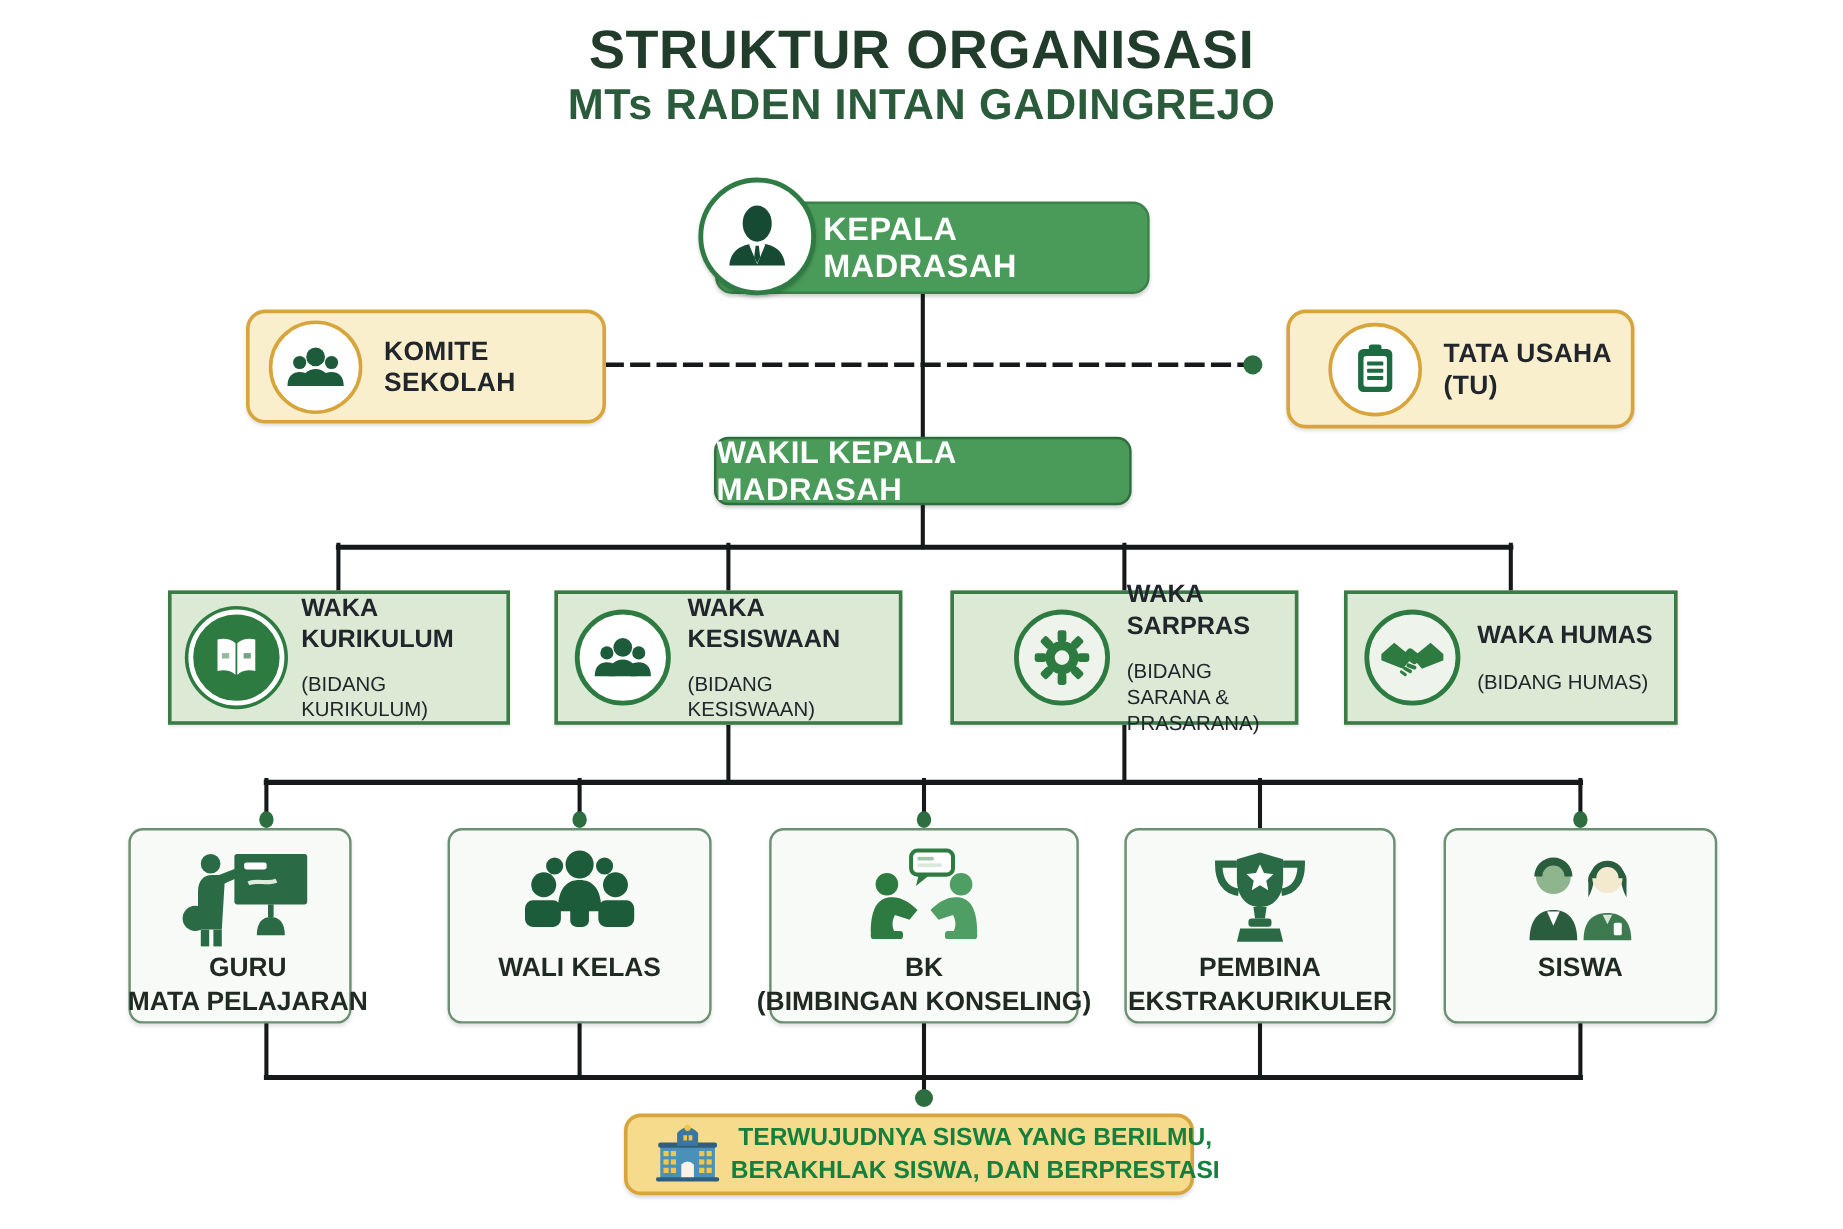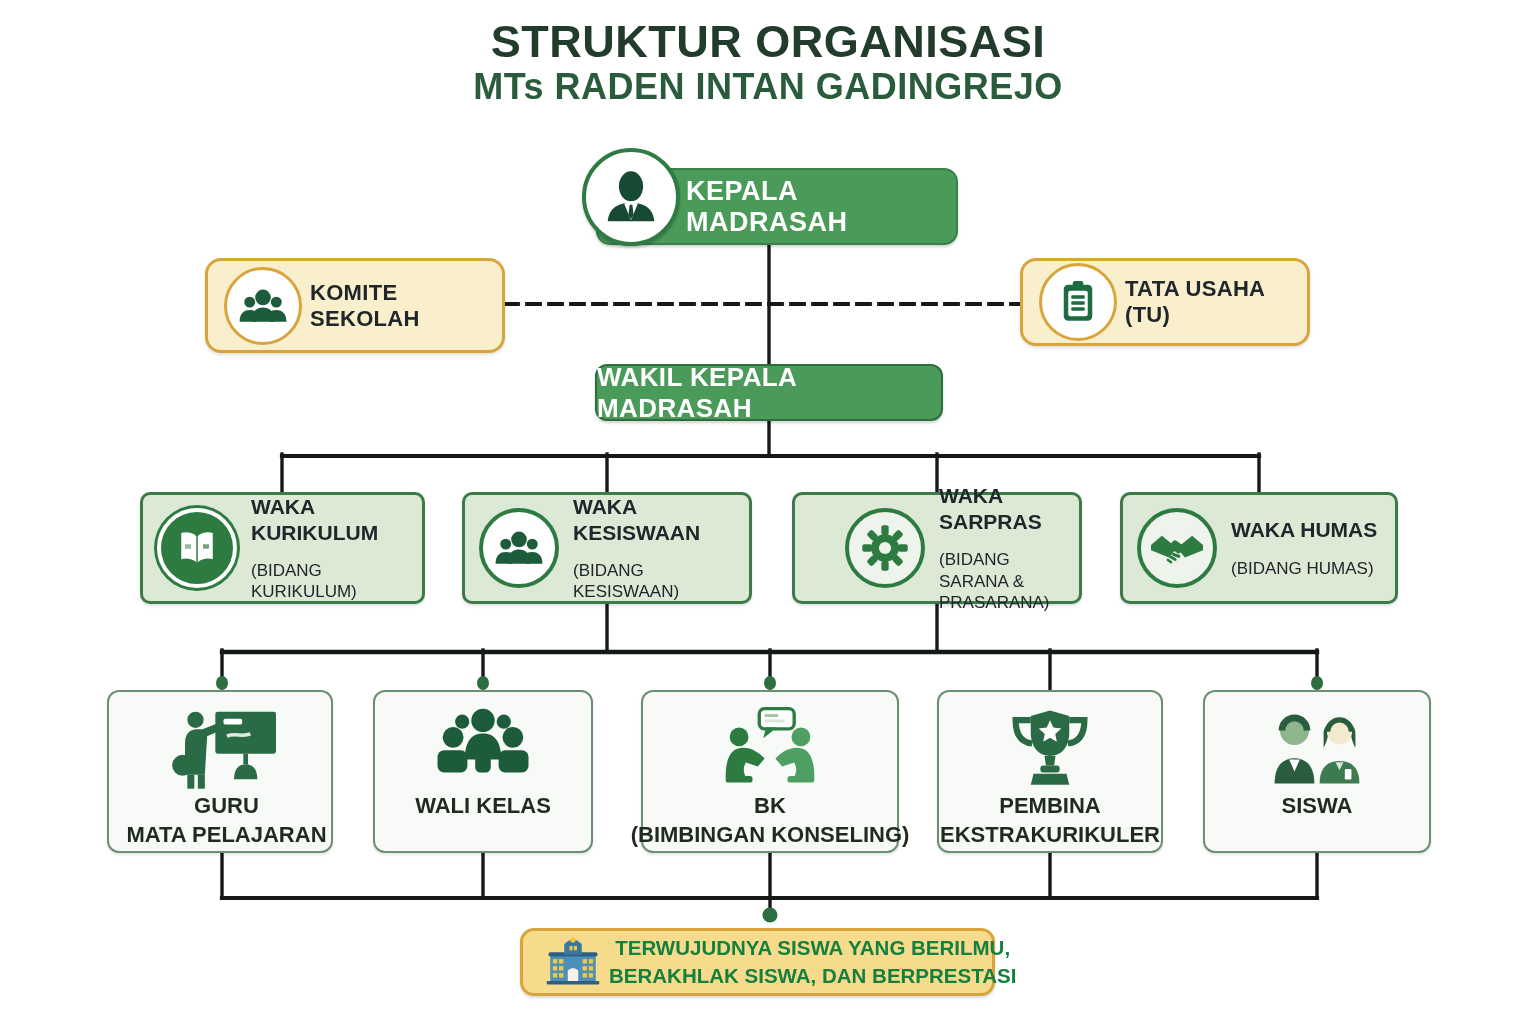--- a/index.html
+++ b/index.html
@@ -23,33 +23,33 @@
     justify-content:center;padding-left:88px;box-shadow:0 2px 3px rgba(0,0,0,.18);
   }
   .kepala-pill .lbl{color:#ffffff;font-size:27px;font-weight:700;letter-spacing:.5px;}
   .kepala-circ{left:582px;top:148px;width:98px;height:98px;background:#ffffff;border:4px solid #2e7b44;z-index:3;box-shadow:0 2px 3px rgba(0,0,0,.2);}
   
   .cream{
     background:#f9efcd;border:3px solid #d8a53c;border-radius:16px;
     display:flex;align-items:center;box-shadow:0 2px 3px rgba(0,0,0,.12);
   }
   .cream .circ{position:relative;flex:0 0 auto;width:78px;height:78px;margin-left:16px;background:#ffffff;border:3px solid #d8a53c;}
-  .cream .lbl{font-size:22px;font-weight:700;color:#20262b;margin-left:8px;letter-spacing:.3px;}
+  .cream .lbl{font-size:22px;font-weight:700;color:#20262b;margin-left:18px;letter-spacing:.3px;}
   .komite{left:205px;top:258px;width:300px;height:95px;}
-  .tu{left:1020px;top:258px;width:290px;height:88px;}
+  .tu{left:1072px;top:258px;width:290px;height:99px;padding-left:16px;}
   
   .wakil{
     left:595px;top:364px;width:348px;height:57px;background:#4a9b59;border:2px solid #2e6e3d;
     border-radius:12px;display:flex;align-items:center;justify-content:center;
     box-shadow:0 2px 3px rgba(0,0,0,.18);
   }
   .wakil .lbl{color:#ffffff;font-size:26px;font-weight:700;letter-spacing:.4px;}
   
   .waka{
-    top:492px;height:112px;background:#dcead5;border:3px solid #3c7a47;border-radius:10px;
+    top:492px;height:112px;background:#dcead5;border:3px solid #3c7a47;border-radius:0;
     display:flex;align-items:center;box-shadow:0 2px 3px rgba(0,0,0,.12);
   }
   .waka .circ{position:relative;flex:0 0 auto;width:80px;height:80px;margin-left:14px;}
   .waka .txt{margin-left:14px;margin-right:6px;}
   .waka .t1{font-size:21px;font-weight:800;color:#20262b;line-height:1.25;}
   .waka .t2{font-size:17px;font-weight:400;color:#20262b;line-height:1.25;margin-top:14px;}
   .circ-green{background:#2e7b42;border:4px solid #ffffff;box-shadow:0 0 0 3px #2e7b42;}
   .circ-white{background:#ffffff;border:4px solid #2e7b42;}
   .circ-pale{background:#eef4ec;border:4px solid #2e7b42;}
   
@@ -238,21 +238,21 @@
           <rect x="21" y="40" width="9" height="3.5" rx="1.7" transform="rotate(35 25 42)"></rect>
         </g>
       </svg>
     </div>
     <div class="txt">
       <div class="t1">WAKA HUMAS</div>
       <div class="t2">(BIDANG HUMAS)</div>
     </div>
   </div>
 
-  <div class="node staff" style="left:107px;width:226px;padding-left:13px;">
+  <div class="node staff" style="left:107px;width:186px;padding-left:13px;">
     <div class="ic">
       <svg width="118" height="84" viewBox="0 0 96 72">
         <g fill="#2a6b45">
           <rect x="38" y="4" width="52" height="36" rx="2"></rect>
           <rect x="62" y="40" width="4" height="9"></rect>
           <path d="M54 62 C54 53 58 49 64 49 C70 49 74 53 74 62 Z"></path>
           <circle cx="21" cy="11" r="7"></circle>
           <path d="M12 58 L12 31 C12 23 16 19 22 19 L27 19 L45 12 L47 18 L31 25 L29 58 Z"></path>
           <circle cx="10" cy="50" r="9"></circle>
           <rect x="14" y="58" width="6" height="12"></rect>

